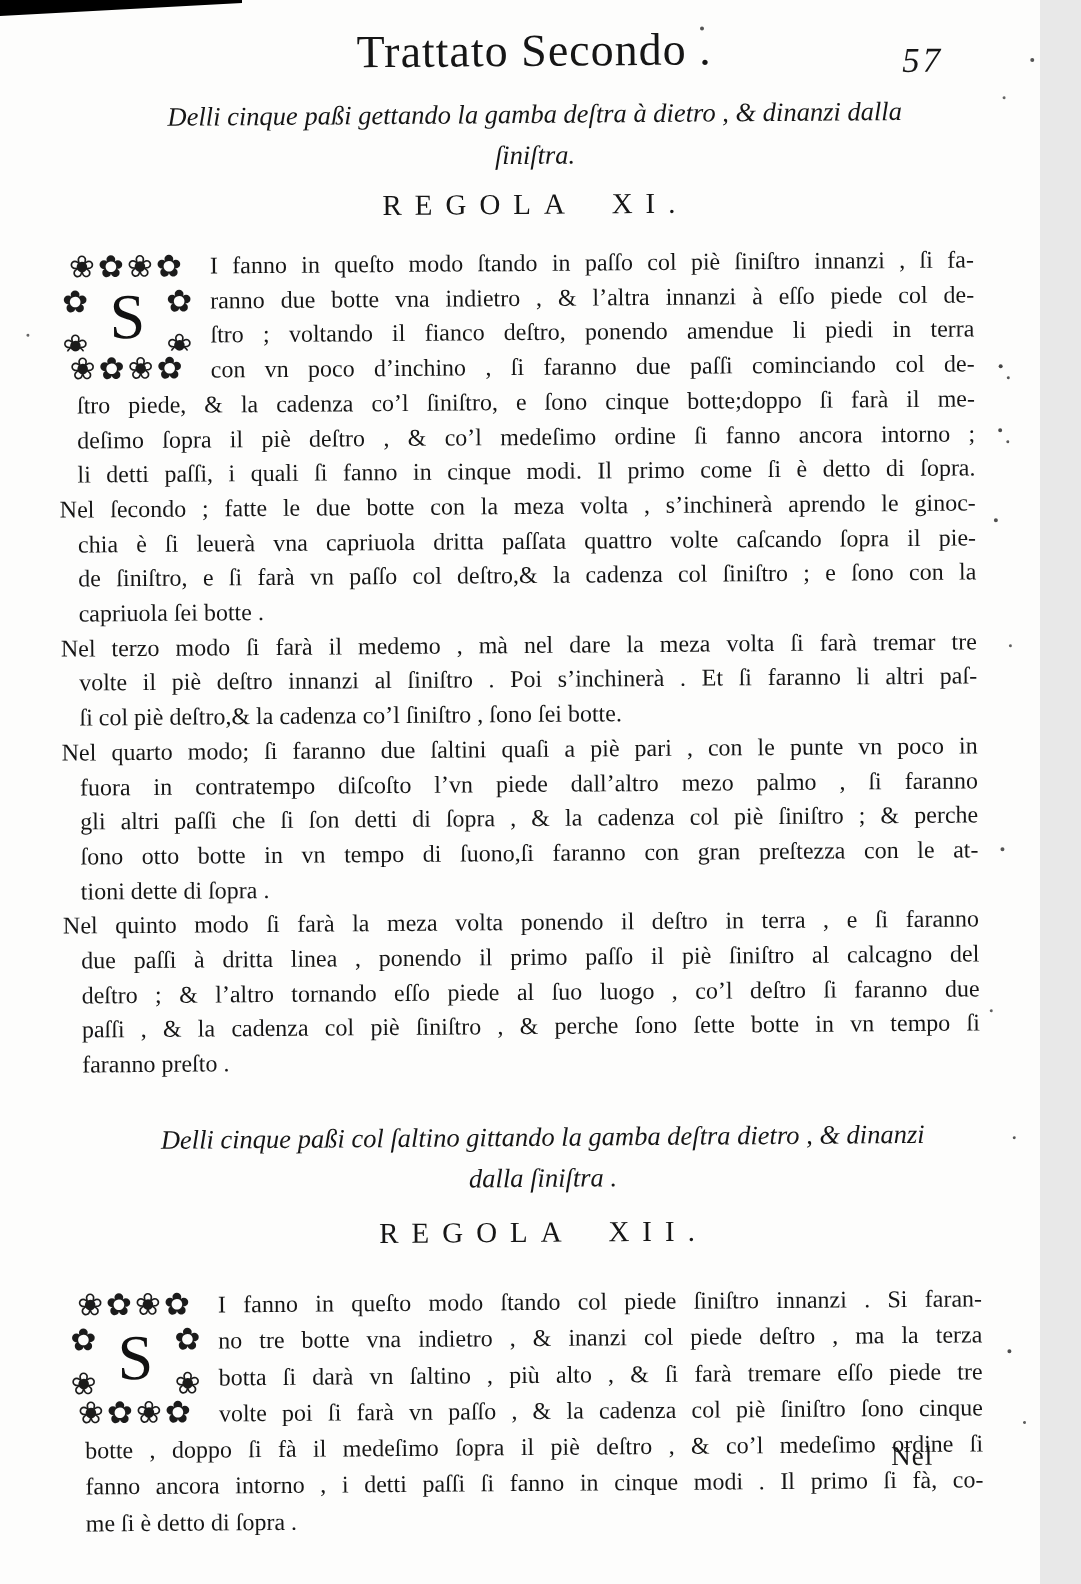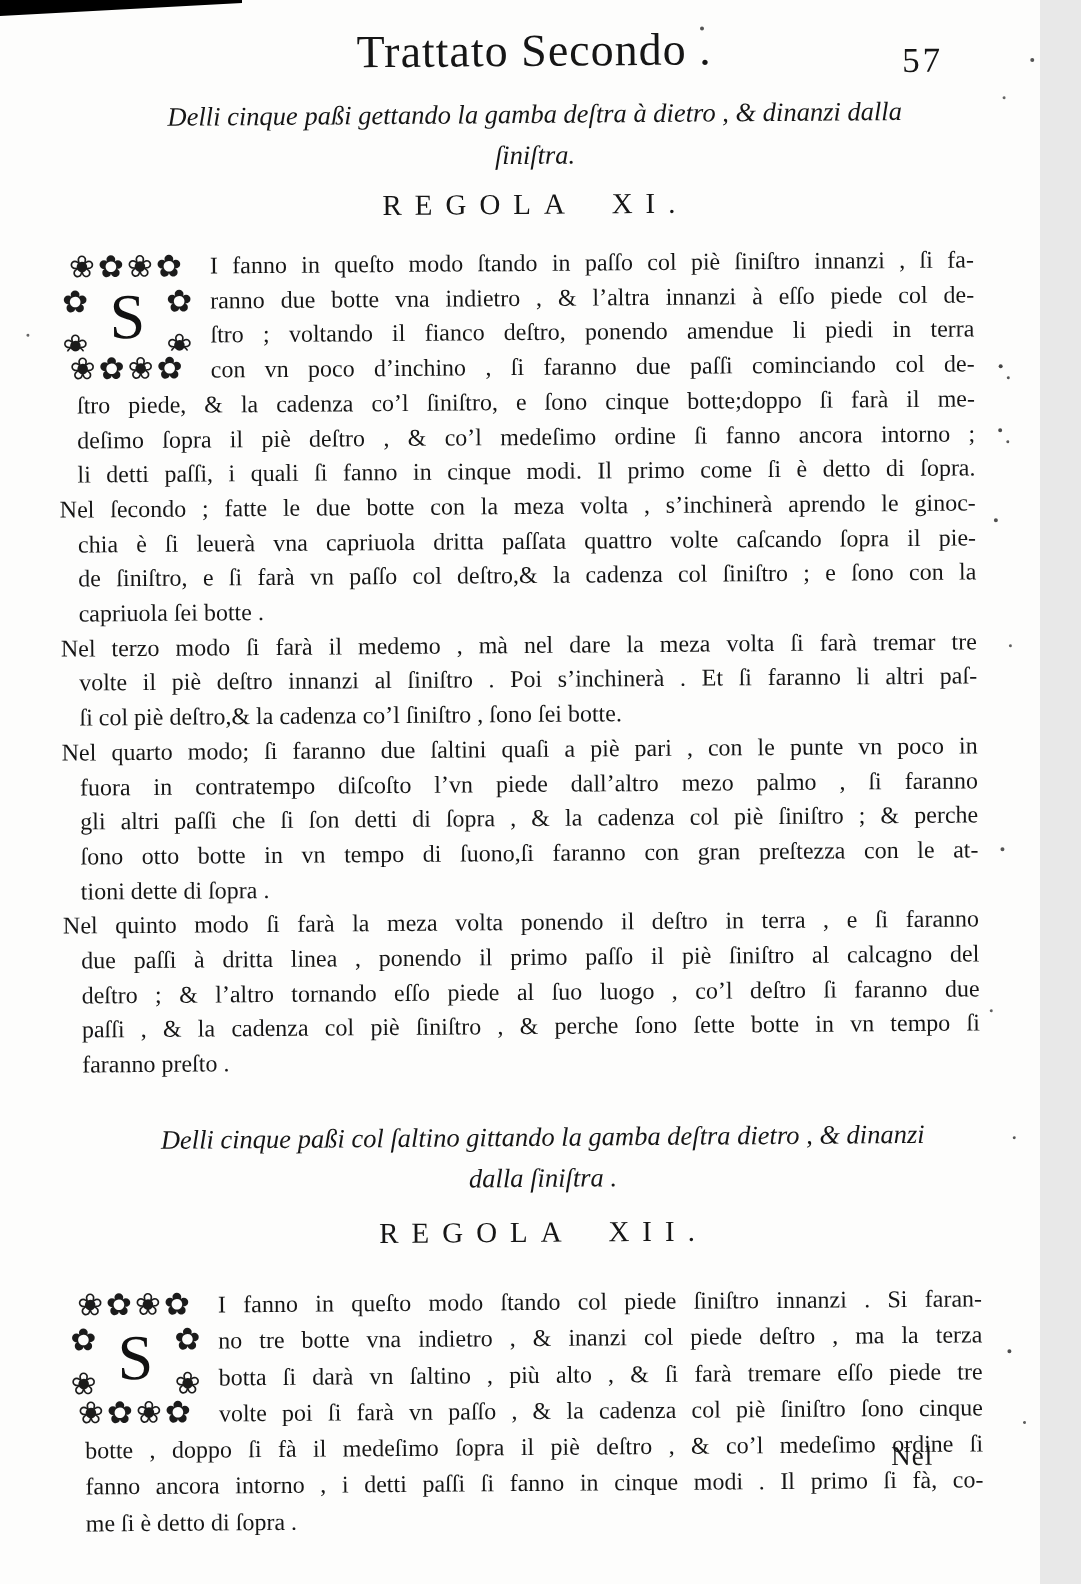--- a/index.html
+++ b/index.html
@@ -15,21 +15,21 @@
   .scan-wedge{
     position:absolute;top:0;left:0;width:242px;height:16px;background:#000;
     clip-path:polygon(0 0,100% 0,100% 18%,0 100%);
   }
   .page-title{
     position:absolute;top:24px;left:0;width:1080px;
     text-align:center;font-size:46px;letter-spacing:1px;
   }
   .page-number{
     position:absolute;top:44px;left:908px;
-    font-size:35px;letter-spacing:3px;
+    font-style:italic;font-size:35px;letter-spacing:3px;
   }
   .subtitle{
     position:absolute;left:40px;width:1000px;text-align:center;
     font-style:italic;font-size:26.5px;line-height:41px;
   }
   .subtitle.s1{top:94px;}
   .subtitle.s2{top:1117px;}
   .regola{
     position:absolute;left:0;width:1080px;text-align:center;
     font-size:29px;letter-spacing:13px;word-spacing:15px;

